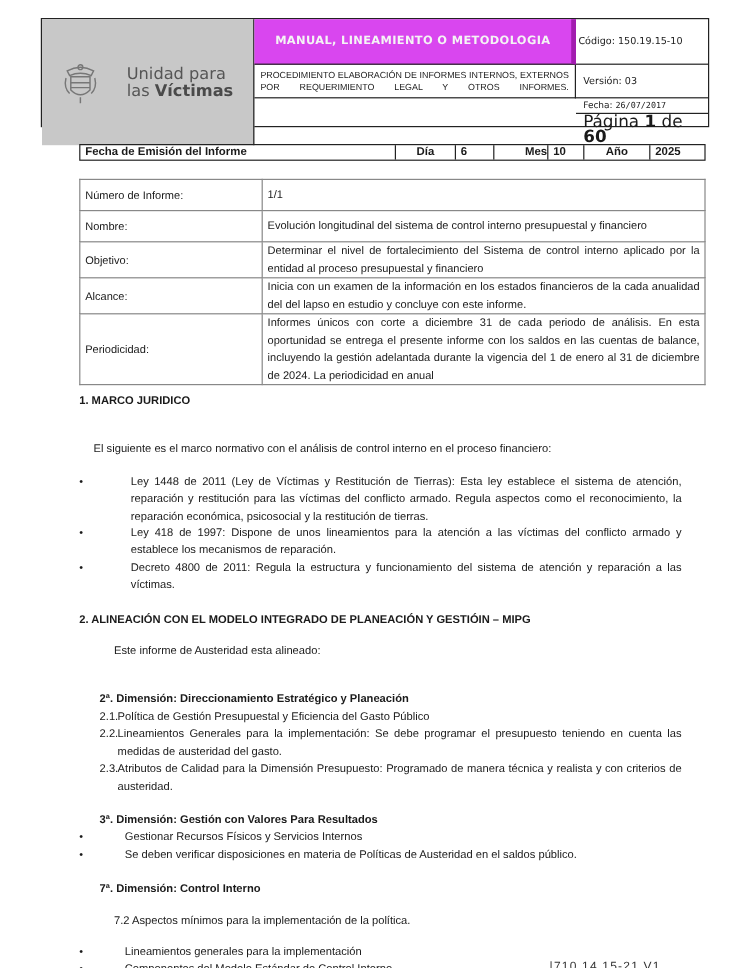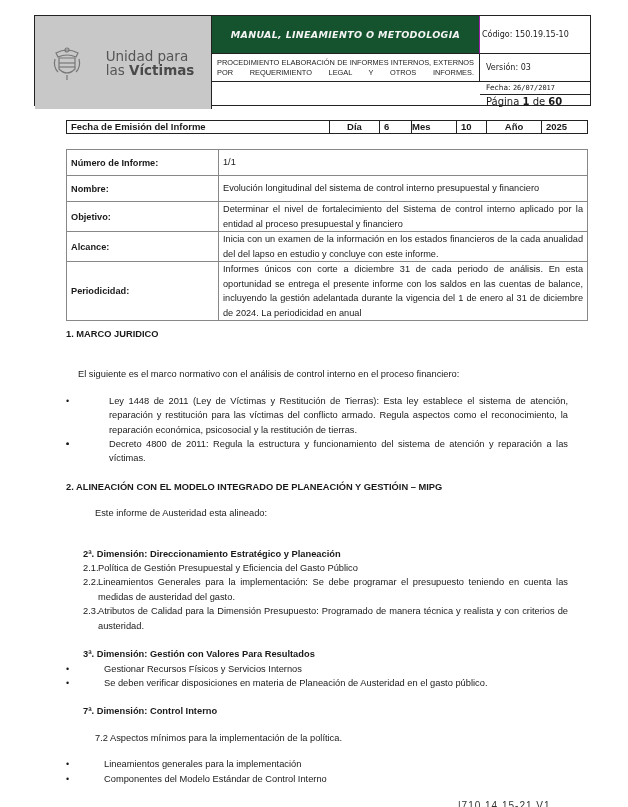--- a/index.html
+++ b/index.html
@@ -8,48 +8,48 @@
 
   
   .hdr { position: absolute; left: 34px; top: 15px; width: 557px; height: 91px;
          border: 1px solid #222; box-sizing: border-box; display: grid;
          grid-template-columns: 177px 268px 1fr; grid-template-rows: 38px 28px 1fr; }
   .hdr > div { box-sizing: border-box; }
   .logo-cell { grid-row: 1 / span 3; grid-column: 1; background: #c8c8c8;
                border-right: 1px solid #222; display: flex; align-items: center; justify-content: center; gap: 24px; }
   .logo-text { color: #555; font-size: 13.5px; line-height: 14px; font-family: "DejaVu Sans", sans-serif; }
   .logo-text b { color: #4a4a4a; font-weight: bold; }
-  .title-cell { grid-column: 2; grid-row: 1; background: #14532d; border-right: 1px solid #a21caf;
+  .title-cell { grid-column: 2; grid-row: 1; background: #d946ef; border-right: 4px solid #a21caf;
                 border-bottom: 1px solid #222; display: flex; align-items: center; justify-content: center;
-                color: #f4f4f4; font-weight: bold; font-size: 9.5px; font-family: "DejaVu Sans", sans-serif; letter-spacing: 0.3px; font-style: italic; }
+                color: #f4f4f4; font-weight: bold; font-size: 9.5px; font-family: "DejaVu Sans", sans-serif; letter-spacing: 0.3px; }
   .code-cell { grid-column: 3; grid-row: 1; border-bottom: 1px solid #222; display: flex; align-items: center;
                padding-left: 2px; font-size: 8px; font-family: "DejaVu Sans", sans-serif; }
   .proc-cell { grid-column: 2; grid-row: 2; border-right: 1px solid #222; border-bottom: 1px solid #222;
                font-size: 7.4px; line-height: 10px; padding: 4px 5px 0 5px; text-align: justify; text-align-last: justify; }
   .ver-cell { grid-column: 3; grid-row: 2; border-bottom: 1px solid #222; display: flex; align-items: center;
               padding-left: 6px; font-size: 8px; font-family: "DejaVu Sans", sans-serif; }
   .eval-cell { grid-column: 2; grid-row: 3; border-right: 1px solid #222; display: flex; align-items: center;
                justify-content: center; font-size: 7.5px; padding-top: 4px; }
   .date-page-cell { grid-column: 3; grid-row: 3; display: flex; flex-direction: column; }
   .fecha-line { font-size: 7.5px; font-family: "DejaVu Sans", sans-serif; padding: 1px 6px 0 6px;
                 border-bottom: 1px solid #222; height: 11px; line-height: 10px; }
   .fecha-line .mono { font-family: "DejaVu Sans Mono", monospace; font-size: 7px; }
-  .page-line { font-size: 10px; font-family: "DejaVu Sans", sans-serif; padding: 1px 6px; line-height: 12px; }
+  .page-line { font-size: 14px; font-family: "DejaVu Sans", sans-serif; padding: 1px 6px; line-height: 12px; }
 
   
   .emis { position: absolute; left: 66px; top: 120px; width: 522px; height: 14px;
           border: 1px solid #222; box-sizing: border-box; display: flex; font-size: 9.5px; }
   .emis > div { border-right: 1px solid #222; box-sizing: border-box; line-height: 12px; padding-left: 4px; }
   .emis > div:last-child { border-right: none; }
 
   
   .info { position: absolute; left: 66px; top: 149px; width: 522px; border-collapse: collapse;
           font-size: 9.2px; color: #1a1a1a; }
   .info td { border: 1px solid #888; vertical-align: middle; padding: 0 4px; }
-  .info td.k { width: 143px; font-weight: bold; margin-left: 40px; }
+  .info td.k { width: 143px; font-weight: normal; margin-left: 40px; }
   .info td.v { line-height: 14.5px; text-align: justify; }
   .info tr.r1 td { height: 25px; }
   .info tr.r2 td { height: 25px; }
   .info tr.r3 td { height: 29px; }
   .info tr.r4 td { height: 29px; }
   .info tr.r5 td { height: 58px; }
 
   
   .body { position: absolute; left: 66px; top: 327px; width: 502px; font-size: 9.3px; line-height: 14.4px; color: #1a1a1a; }
   .sec-title { font-weight: bold; margin: 0; }
@@ -97,21 +97,21 @@
   <div class="date-page-cell">
     <div class="fecha-line"><span>Fecha: </span><span class="mono">26/07/2017</span></div>
     <div class="page-line"><span>Página </span><b>1</b><span> de </span><b>60</b></div>
   </div>
 </div>
 
 <div class="emis">
   <div style="width:263px;font-weight:bold;">Fecha de Emisión del Informe</div>
   <div style="width:50px;text-align:center;padding-left:0;font-weight:bold;">Día</div>
   <div style="width:32px;font-weight:bold;">6</div>
-  <div style="width:45px;text-align:left;padding-left:0;font-weight:bold;">Mes</div>
+  <div style="width:45px;text-align:right;padding-left:0;font-weight:bold;">Mes</div>
   <div style="width:30px;font-weight:bold;">10</div>
   <div style="width:55px;text-align:center;padding-left:0;font-weight:bold;">Año</div>
   <div style="flex:1;font-weight:bold;">2025</div>
 </div>
 
 <table class="info">
   <tbody>
       <tr class="r1">
     <td class="k">Número de Informe:</td>
     <td class="v">1/1</td>
@@ -134,41 +134,41 @@
   </tr>
 </tbody>
   </table>
 
 <div class="body">
   <p class="sec-title">1.  MARCO JURIDICO</p>
   <div class="gap"></div>
   <p class="para">El siguiente es el marco normativo con el análisis de control interno en el proceso financiero:</p>
   <ul class="bul b1">
     <li><span class="dot">•</span><span>Ley 1448 de 2011 (Ley de Víctimas y Restitución de Tierras): Esta ley establece el sistema de atención, reparación y restitución para las víctimas del conflicto armado. Regula aspectos como el reconocimiento, la reparación económica, psicosocial y la restitución de tierras.</span></li>
-    <li><span class="dot">•</span></li>
+    <li><span class="dot">•</span><span>Ley 418 de 1997: Dispone de unos lineamientos para la atención a las víctimas del conflicto armado y establece los mecanismos de reparación.</span></li>
     <li><span class="dot">•</span><span>Decreto 4800 de 2011: Regula la estructura y funcionamiento del sistema de atención y reparación a las víctimas.</span></li>
   </ul>
   <div class="gap"></div>
 
   <p class="sec-title">2.  ALINEACIÓN CON EL MODELO INTEGRADO DE PLANEACIÓN Y GESTIÓIN – MIPG</p>
   <p class="para ind">Este informe de Austeridad esta alineado:</p>
   <div class="gap"></div>
 
   <p class="sec-title ind">2ª. Dimensión: Direccionamiento Estratégico y Planeación</p>
   <ol class="num">
     <li><span class="n">2.1.</span><span>Política de Gestión Presupuestal y Eficiencia del Gasto Público</span></li>
     <li><span class="n">2.2.</span><span>Lineamientos Generales para la implementación: Se debe programar el presupuesto teniendo en cuenta las medidas de austeridad del gasto.</span></li>
     <li><span class="n">2.3.</span><span>Atributos de Calidad para la Dimensión Presupuesto: Programado de manera técnica y realista y con criterios de austeridad.</span></li>
   </ol>
   <div class="gap"></div>
 
   <p class="sec-title ind">3ª. Dimensión: Gestión con Valores Para Resultados</p>
   <ul class="bul b2">
     <li><span class="dot">•</span><span>Gestionar Recursos Físicos y Servicios Internos</span></li>
-    <li><span class="dot">•</span><span>Se deben verificar disposiciones en materia de Planeación de Austeridad en el gasto público.</span></li>
+    <li><span class="dot">•</span><span>Se deben verificar disposiciones en materia de Políticas de Austeridad en el saldos público.</span></li>
   </ul>
   <div class="gap"></div>
 
   <p class="sec-title ind">7ª. Dimensión: Control Interno</p>
   <p class="para ind"> 7.2 Aspectos mínimos para la implementación de la política.</p>
   <ul class="bul b2">
     <li><span class="dot">•</span><span>Lineamientos generales para la implementación</span></li>
     <li><span class="dot">•</span><span>Componentes del Modelo Estándar de Control Interno</span></li>
   </ul>
 </div>

